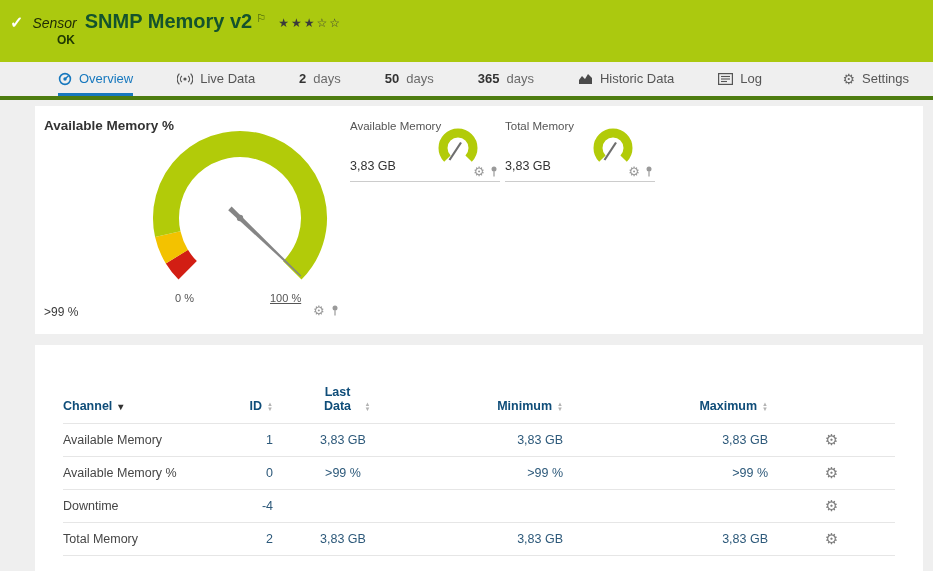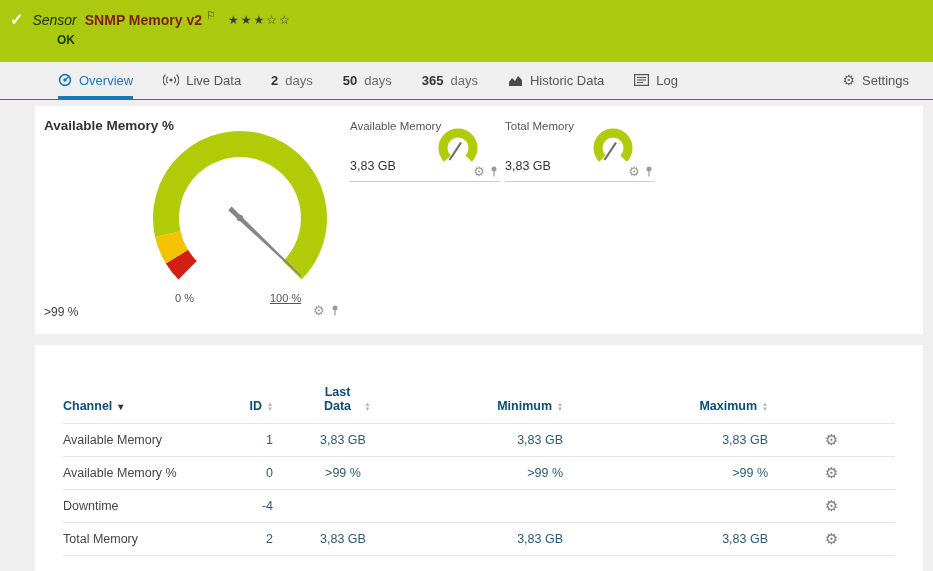--- a/index.html
+++ b/index.html
@@ -8,29 +8,29 @@
     position:relative; overflow:hidden;
     background:#efefef;
     font-family:"Liberation Sans", sans-serif;
   }
 
   
   .header { position:absolute; top:0; left:0; width:933px; height:62px; background:#abc90f; }
   .header-row { display:flex; align-items:baseline; padding:10px 0 0 10px; }
   .check { color:#ffffff; font-size:16px; font-weight:bold; margin-right:9px; }
   .kind { font-style:italic; font-size:14px; color:#1e2a05; margin-right:8px; }
-  .title { font-size:14px; font-weight:bold; color:#7f1d1d; }
+  .title { font-size:20px; font-weight:bold; color:#14532d; }
   .flag { font-size:11px; color:#33500e; margin-left:4px; position:relative; top:-6px; cursor:pointer; }
   .stars { margin-left:12px; font-size:12px; letter-spacing:2px; color:#3a3a3a; position:relative; top:-1px; cursor:pointer; }
   .status { position:absolute; left:57px; top:33px; font-size:12px; font-weight:bold; color:#203a02; }
 
   
   .tabbar { position:absolute; top:62px; left:0; width:933px; height:38px; background:#efefef;
-            display:flex; align-items:stretch; gap:30px; padding-left:58px;
-            border-bottom:1px solid #4d7c0f; }
+            display:flex; align-items:stretch; gap:44px; padding-left:58px;
+            border-bottom:4px solid #4d7c0f; }
   .tab { display:flex; align-items:center; gap:7px; font-size:13px; color:#555;
          border-bottom:3px solid transparent; padding-top:2px; cursor:pointer; white-space:nowrap; }
   .tab.active { color:#1778be; border-bottom-color:#1778be; }
   .tab .num { font-weight:bold; color:#333; }
   .tab .word { color:#6b6b6b; }
   .tab-settings { margin-left:auto; margin-right:24px; }
   .gear-glyph { font-size:14px; color:#666; }
 
   
   .panel { background:#fff; position:absolute; left:35px; width:888px; }

